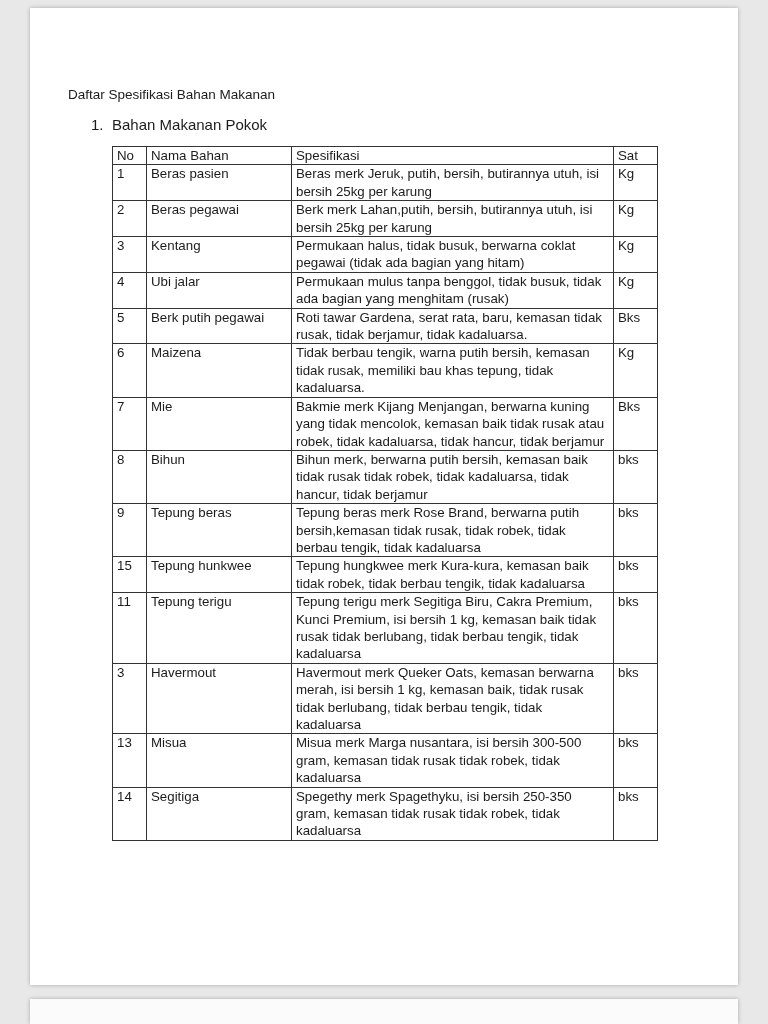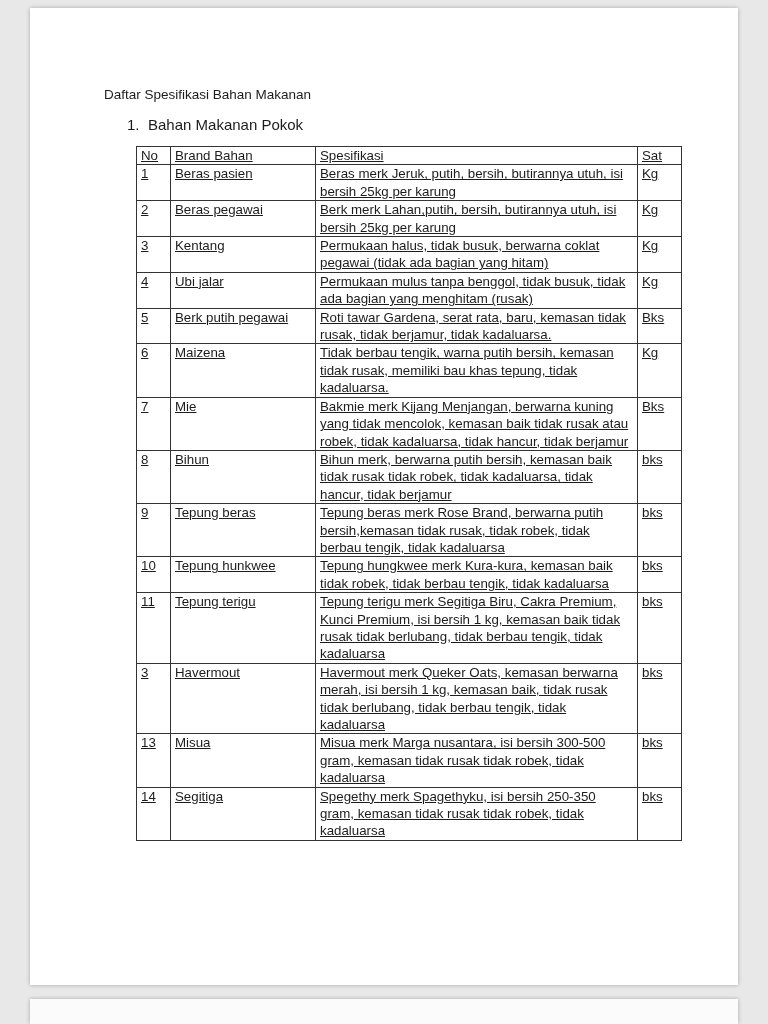--- a/index.html
+++ b/index.html
@@ -18,42 +18,41 @@
   }
   .doc-page {
     position: absolute;
     left: 30px;
     top: 8px;
     width: 708px;
     height: 977px;
     background: #ffffff;
     box-shadow: 0 0 4px rgba(0,0,0,0.28);
     box-sizing: border-box;
-    padding: 79px 28px 0 74px;
+    padding: 79px 28px 0 38px;
   }
   .doc-title, .doc-subtitle {
     margin: 0 0 14px 0;
     font-size: 13.5px;
     line-height: 16px;
   }
   .section-heading {
     margin: 0 0 13px 23px;
     font-size: 15px;
     line-height: 16px;
   }
   .section-heading .list-num {
     display: inline-block;
     width: 21px;
   }
   .spec-table {
-    margin-left: 32px;
+    margin-left: 44px;
     width: 545px;
     border-collapse: collapse;
     table-layout: fixed;
-    text-decoration: underline;
   }
   .spec-table th, .spec-table td {
     border: 1px solid #333;
     font-size: 13.3px;
     line-height: 17.4px;
     font-weight: normal;
     text-align: left;
     vertical-align: top;
     padding: 0 4px;
     overflow: hidden;
@@ -88,21 +87,21 @@
     <table class="spec-table">
       <colgroup>
         <col class="col-no">
         <col class="col-nama">
         <col class="col-spek">
         <col class="col-sat">
       </colgroup>
       <thead>
         <tr>
           <th>No</th>
-          <th>Brand Bahan</th>
+          <th>Nama Bahan</th>
           <th>Spesifikasi</th>
           <th>Sat</th>
         </tr>
       </thead>
       <tbody>
           <tr>
             <td>1</td>
             <td>Beras pasien</td>
             <td>Beras merk Jeruk, putih, bersih, butirannya utuh, isi bersih 25kg per karung</td>
             <td>Kg</td>
@@ -149,21 +148,21 @@
             <td>Bihun merk, berwarna putih bersih, kemasan baik tidak rusak tidak robek, tidak kadaluarsa, tidak hancur, tidak berjamur</td>
             <td>bks</td>
           </tr>
           <tr>
             <td>9</td>
             <td>Tepung beras</td>
             <td>Tepung beras merk Rose Brand, berwarna putih bersih,kemasan tidak rusak, tidak robek, tidak berbau tengik, tidak kadaluarsa</td>
             <td>bks</td>
           </tr>
           <tr>
-            <td>10</td>
+            <td>15</td>
             <td>Tepung hunkwee</td>
             <td>Tepung hungkwee merk Kura-kura, kemasan baik tidak robek, tidak berbau tengik, tidak kadaluarsa</td>
             <td>bks</td>
           </tr>
           <tr>
             <td>11</td>
             <td>Tepung terigu</td>
             <td>Tepung terigu merk Segitiga Biru, Cakra Premium, Kunci Premium, isi bersih 1 kg, kemasan baik tidak rusak tidak berlubang, tidak berbau tengik, tidak kadaluarsa</td>
             <td>bks</td>
           </tr>

